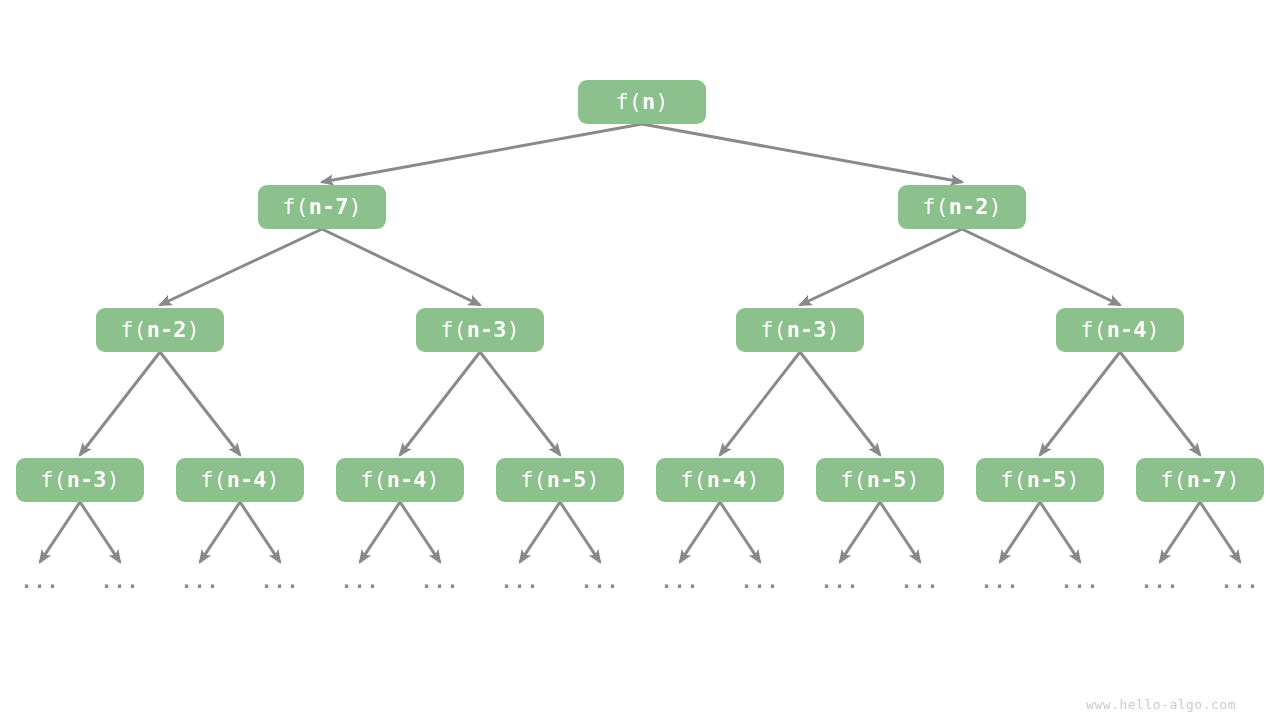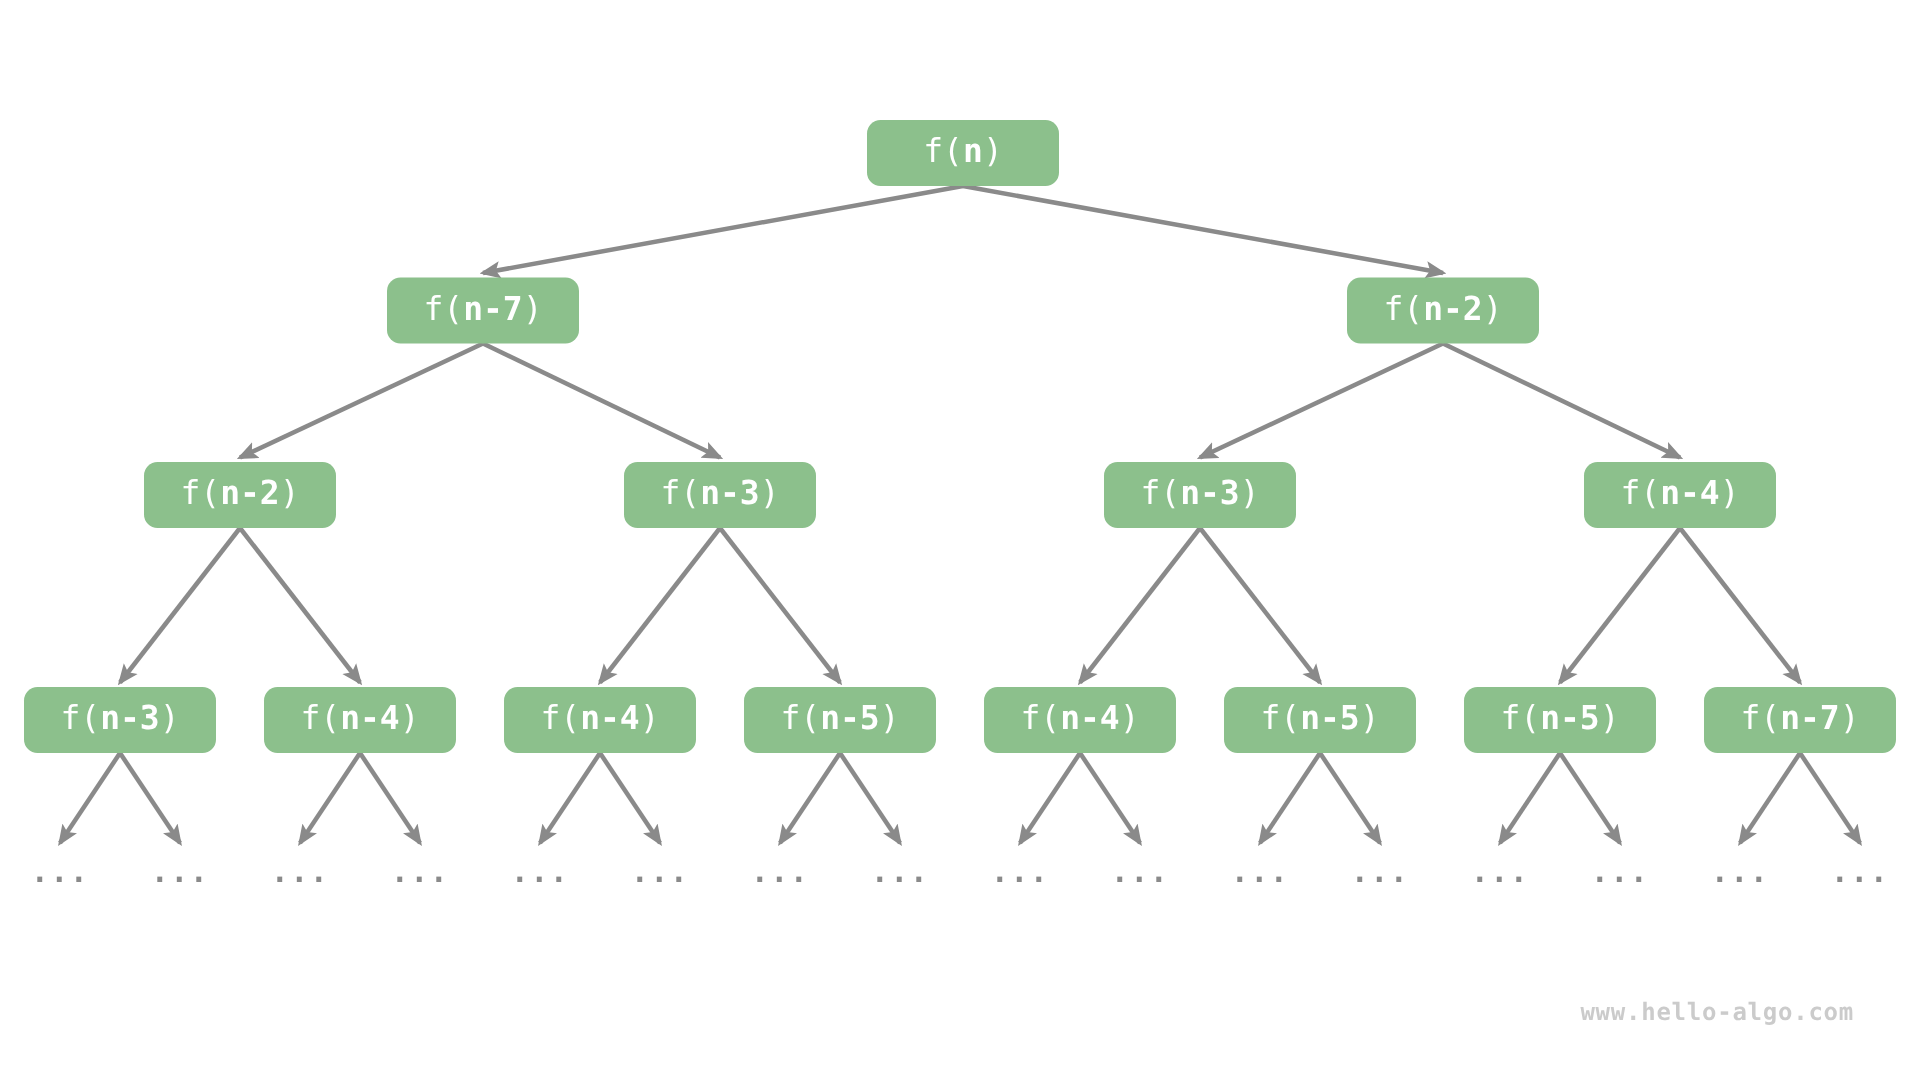--- a/index.html
+++ b/index.html
@@ -24,23 +24,23 @@
   }
   .tree-node .bold{font-weight:bold;}
   .leaf-dots{
     position:absolute;
     transform:translate(-50%,-50%);
     color:var(--arrow);
     font-size:20px;font-weight:bold;
     letter-spacing:1px;line-height:1;
   }
   .watermark{
-    position:absolute;right:44px;bottom:36px;
+    position:absolute;right:44px;bottom:8px;
     color:var(--watermark);
-    font-size:16px;letter-spacing:0.5px;font-weight:bold;
+    font-size:13px;letter-spacing:0.5px;
   }
 </style>
 </head>
 <body>
 
 <div class="canvas" id="canvas">
   <svg class="edges" id="edges" viewBox="0 0 1280 720" xmlns="http://www.w3.org/2000/svg">
       <defs>
         <marker id="arw" viewBox="0 0 12 10" refX="10" refY="5" markerWidth="14" markerHeight="12" orient="auto" markerUnits="userSpaceOnUse">
           <path d="M0,0 L12,5 L0,10 L2.5,5 Z" fill="#8A8A8A"></path>

